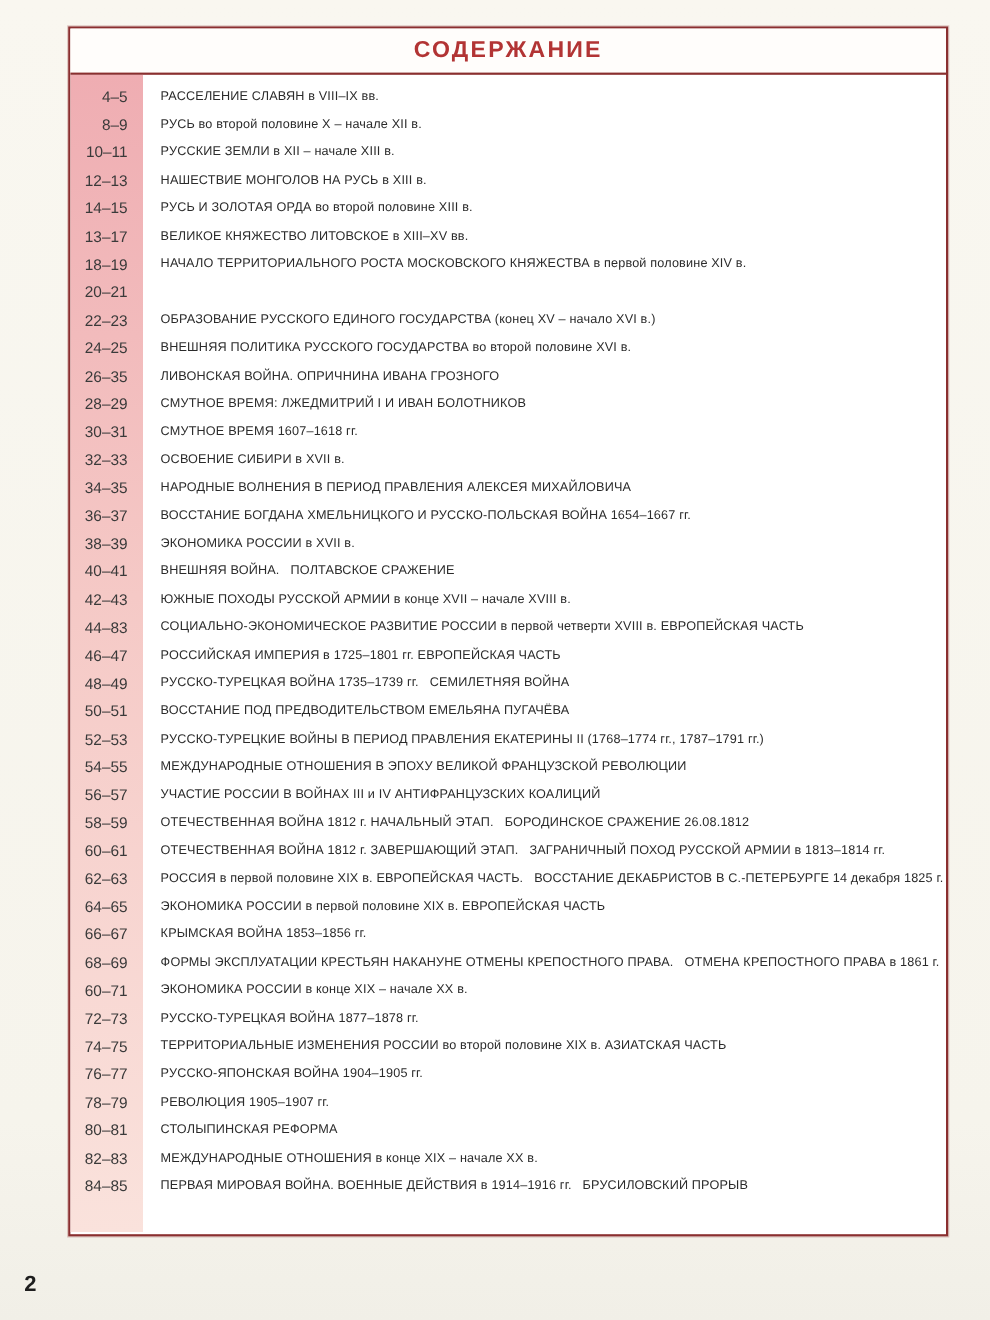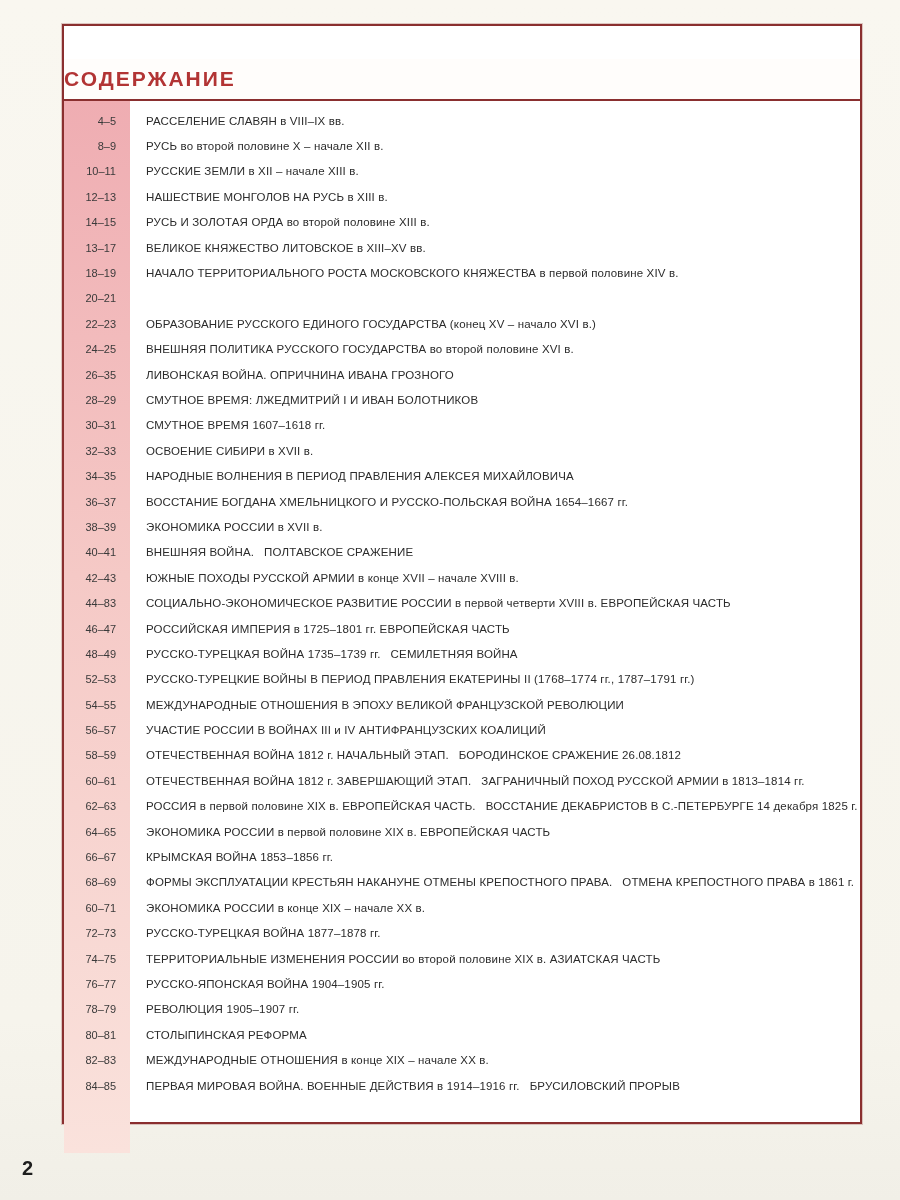--- a/index.html
+++ b/index.html
@@ -25,24 +25,23 @@
   .toc-box{
     position:absolute;
     left:62px;top:24px;
     width:800px;height:1100px;
     background:#ffffff;
     border:2px solid var(--border);
     box-shadow:0 0 0 1px rgba(138,47,47,.25);
   }
   .toc-header{
     height:42px;
-    display:flex;align-items:center;justify-content:flex-start;
+    display:flex;align-items:center;justify-content:center;
     border-bottom:2px solid var(--border);
     background:#fffdfb;
-    margin-top:33px;
   }
   .toc-header h1{
     color:var(--title);
     font-size:21px;
     font-weight:bold;
     letter-spacing:2px;
   }
   .toc-list{
     position:relative;
     height:1052px;
@@ -60,21 +59,21 @@
     position:relative;
     display:flex;
     align-items:center;
     height:25.4px;
   }
   .toc-pages{
     flex:none;
     width:58px;
     padding-right:6px;
     text-align:right;
-    font-size:11px;
+    font-size:14px;
     color:#3a3a3a;
     position:relative;
   }
   .toc-title{
     margin-left:24px;
     font-size:11.5px;
     letter-spacing:.15px;
     color:var(--text);
     white-space:pre;
   }
@@ -176,20 +175,24 @@
         </div>
         <div class="toc-row">
           <div class="toc-pages">46–47</div>
           <div class="toc-title">РОССИЙСКАЯ ИМПЕРИЯ в 1725–1801 гг. ЕВРОПЕЙСКАЯ ЧАСТЬ</div>
         </div>
         <div class="toc-row">
           <div class="toc-pages">48–49</div>
           <div class="toc-title">РУССКО-ТУРЕЦКАЯ ВОЙНА 1735–1739 гг.   СЕМИЛЕТНЯЯ ВОЙНА</div>
         </div>
         <div class="toc-row">
+          <div class="toc-pages">50–51</div>
+          <div class="toc-title">ВОССТАНИЕ ПОД ПРЕДВОДИТЕЛЬСТВОМ ЕМЕЛЬЯНА ПУГАЧЁВА</div>
+        </div>
+        <div class="toc-row">
           <div class="toc-pages">52–53</div>
           <div class="toc-title">РУССКО-ТУРЕЦКИЕ ВОЙНЫ В ПЕРИОД ПРАВЛЕНИЯ ЕКАТЕРИНЫ II (1768–1774 гг., 1787–1791 гг.)</div>
         </div>
         <div class="toc-row">
           <div class="toc-pages">54–55</div>
           <div class="toc-title">МЕЖДУНАРОДНЫЕ ОТНОШЕНИЯ В ЭПОХУ ВЕЛИКОЙ ФРАНЦУЗСКОЙ РЕВОЛЮЦИИ</div>
         </div>
         <div class="toc-row">
           <div class="toc-pages">56–57</div>
           <div class="toc-title">УЧАСТИЕ РОССИИ В ВОЙНАХ III и IV АНТИФРАНЦУЗСКИХ КОАЛИЦИЙ</div>

